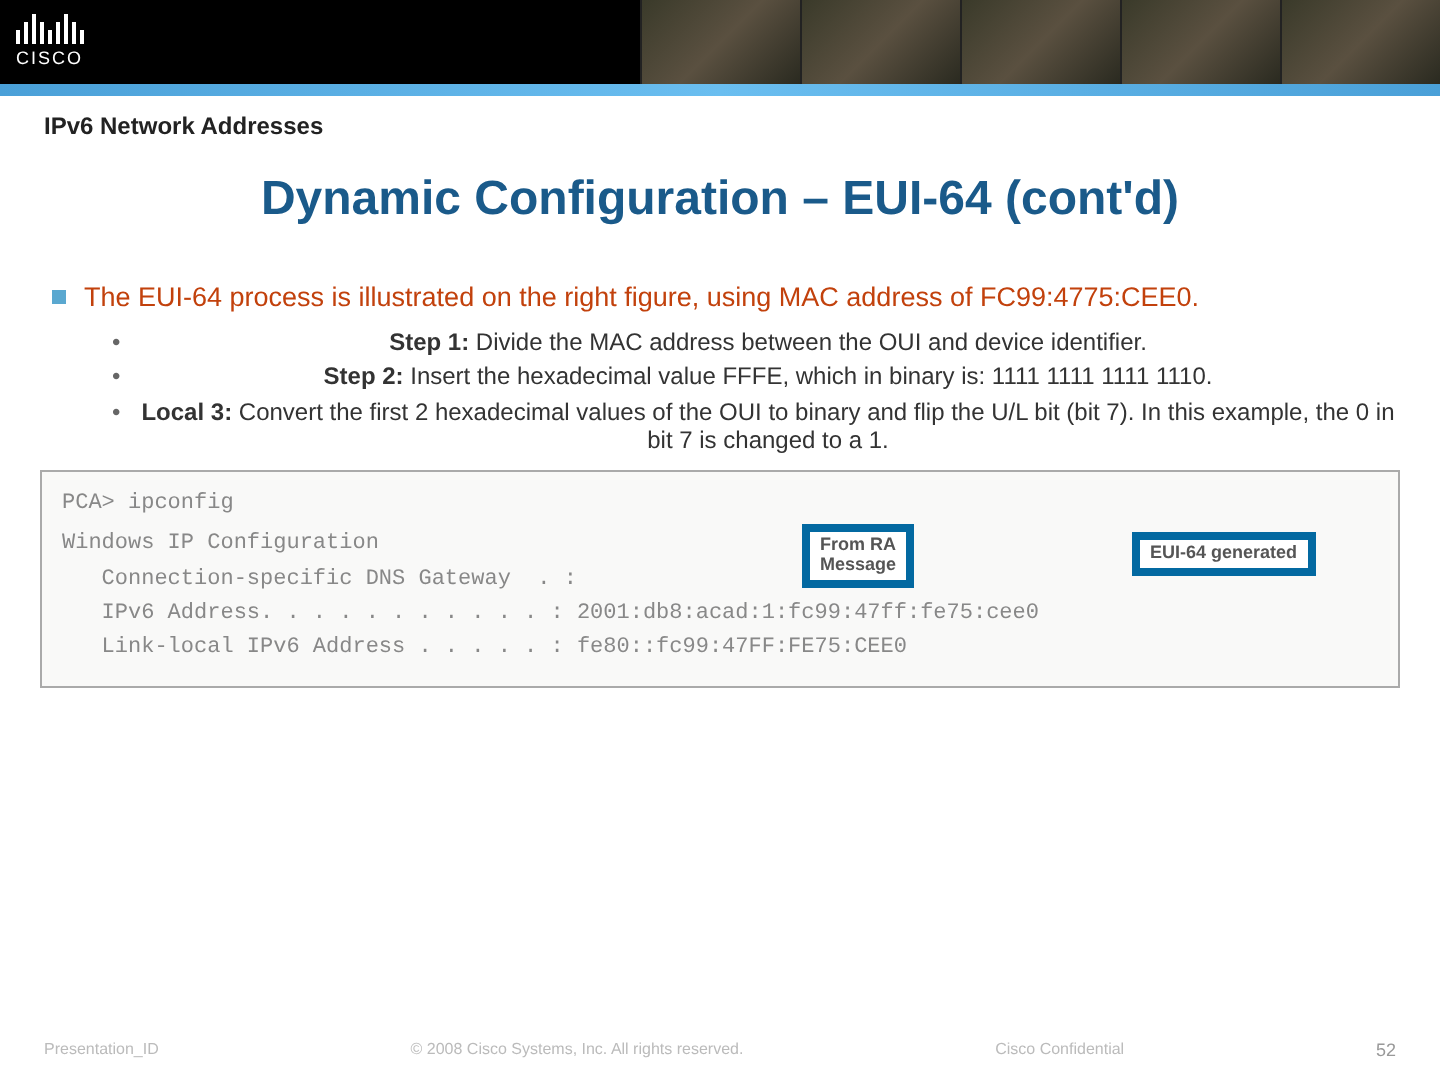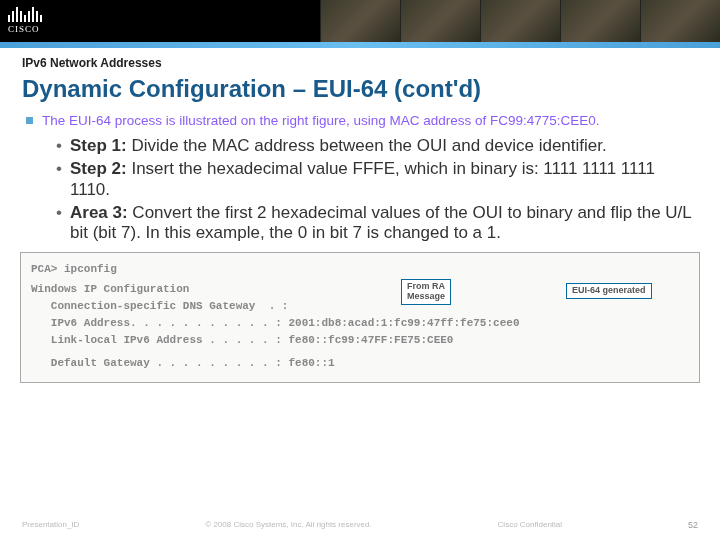--- a/index.html
+++ b/index.html
@@ -15,21 +15,20 @@
     width: 100%;
     height: 42px;
     background: #000;
     position: relative;
   }
   .logo {
     position: absolute;
     left: 8px;
     top: 4px;
     color: #fff;
-    font-family: Liberation Serif, serif;
   }
   .logo-bars {
     display: flex;
     gap: 2px;
     align-items: flex-end;
     height: 18px;
     margin-bottom: 2px;
   }
   .logo-bars span {
     width: 2px;
@@ -55,86 +54,88 @@
     height: 6px;
     background: linear-gradient(90deg,#4aa0d8 0%,#6abef0 50%,#4aa0d8 100%);
   }
   .content {
     padding: 8px 22px 0 22px;
   }
   .kicker {
     font-size: 12px;
     font-weight: bold;
     color: #222;
-    margin-bottom: 5px;
+    margin-bottom: 16px;
   }
   .title {
     font-size: 24px;
     font-weight: bold;
     color: #1a5a8a;
-    margin-bottom: 10px;
+    margin-bottom: 27px;
+    text-align: center;
   }
   ul.top {
     list-style: none;
     padding-left: 4px;
   }
   ul.top > li {
     position: relative;
     padding-left: 16px;
     font-size: 13.5px;
-    color: #8b5cf6;
+    color: #c2410c;
     margin-bottom: 6px;
     line-height: 1.25;
   }
   ul.top > li::before {
     content: "";
     position: absolute;
     left: 0;
     top: 4px;
     width: 7px;
     height: 7px;
     background: #5aa8d0;
   }
   ul.sub {
     list-style: none;
     padding-left: 34px;
     margin-top: 4px;
   }
   ul.sub > li {
     position: relative;
     padding-left: 14px;
-    font-size: 17px;
+    font-size: 12px;
     color: #333;
     margin-bottom: 3px;
     line-height: 1.2;
+    text-align: center;
   }
   ul.sub > li::before {
     content: "•";
     position: absolute;
     left: 0;
     top: 0;
     color: #666;
   }
   .step-label { font-weight: bold; }
   .terminal-box {
     margin: 8px 20px 0 20px;
     border: 1px solid #aaa;
     background: #f9f9f8;
     padding: 8px 10px 10px 10px;
     font-family: "Courier New", monospace;
     font-size: 11px;
     color: #888;
     position: relative;
     line-height: 1.55;
   }
-  .terminal-box .line { white-space: pre; font-weight: bold; }
+  .terminal-box .line { white-space: pre; }
   .callout {
     position: absolute;
     background: #fff;
-    border: 1px solid #0369a1;
+    border: 4px solid #0369a1;
     font-family: Arial, sans-serif;
     font-size: 9px;
     font-weight: bold;
     color: #555;
     padding: 2px 5px;
     line-height: 1.1;
   }
   .callout.ra { top: 26px; left: 380px; }
   .callout.eui { top: 30px; left: 520px; margin-left: 25px; }
   .footer {
@@ -181,31 +182,30 @@
 <div class="content">
   <div class="kicker">IPv6 Network Addresses</div>
   <div class="title">Dynamic Configuration – EUI-64 (cont'd)</div>
 
   <ul class="top">
     <li>The EUI-64 process is illustrated on the right figure, using MAC address of FC99:4775:CEE0.</li>
   </ul>
   <ul class="sub">
     <li><span class="step-label">Step 1:</span><span> Divide the MAC address between the OUI and device identifier.</span></li>
     <li><span class="step-label">Step 2:</span><span> Insert the hexadecimal value FFFE, which in binary is: 1111 1111 1111 1110.</span></li>
-    <li><span class="step-label">Area 3:</span><span> Convert the first 2 hexadecimal values of the OUI to binary and flip the U/L bit (bit 7). In this example, the 0 in bit 7 is changed to a 1.</span></li>
+    <li><span class="step-label">Local 3:</span><span> Convert the first 2 hexadecimal values of the OUI to binary and flip the U/L bit (bit 7). In this example, the 0 in bit 7 is changed to a 1.</span></li>
   </ul>
 </div>
 
 <div class="terminal-box">
   <div class="line">PCA&gt; ipconfig</div>
   <div class="line" style="margin-top:3px">Windows IP Configuration</div>
   <div class="line">   Connection-specific DNS Gateway  . :</div>
   <div class="line">   IPv6 Address. . . . . . . . . . . : 2001:db8:acad:1:fc99:47ff:fe75:cee0</div>
   <div class="line">   Link-local IPv6 Address . . . . . : fe80::fc99:47FF:FE75:CEE0</div>
-  <div class="line" style="margin-top:6px">   Default Gateway . . . . . . . . . : fe80::1</div>
   <div class="callout ra" style="white-space:pre-line">From RA
 Message</div>
   <div class="callout eui">EUI-64 generated</div>
 </div>
 
 <div class="footer">
   <span>Presentation_ID</span>
   <span>© 2008 Cisco Systems, Inc. All rights reserved.</span>
   <span>Cisco Confidential</span>
   <span class="pagenum">52</span>

